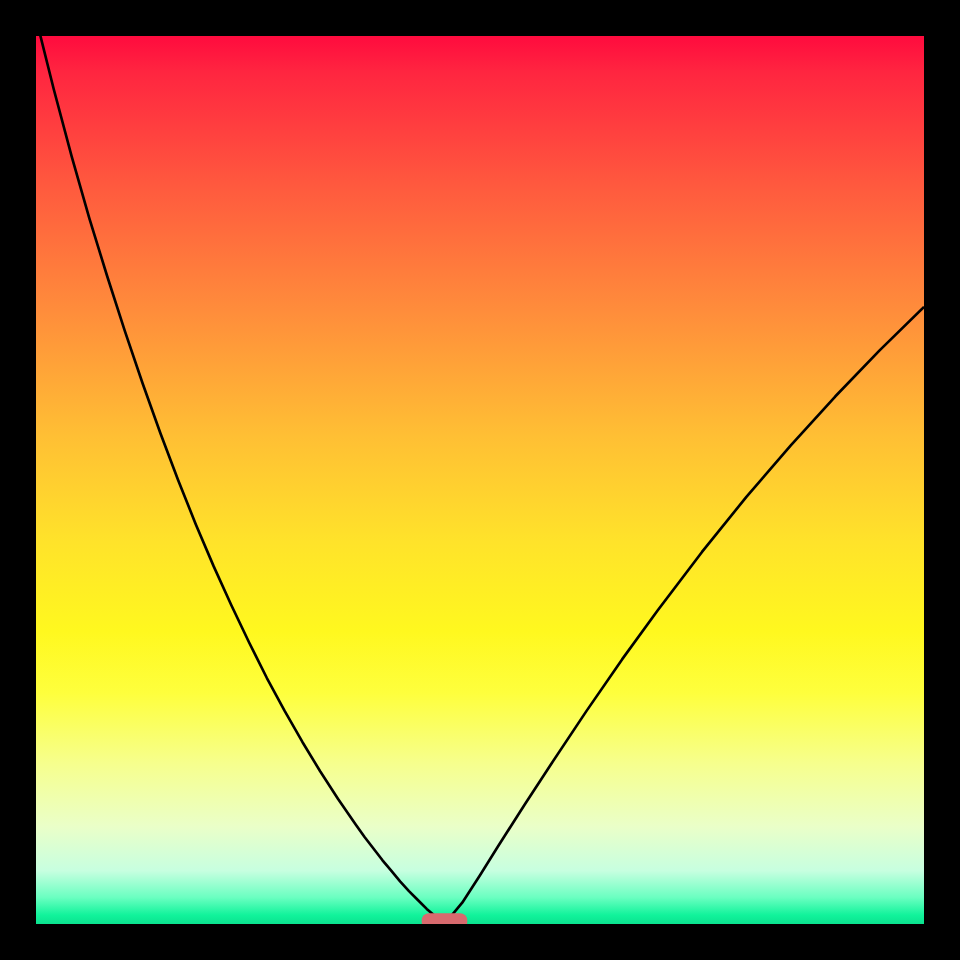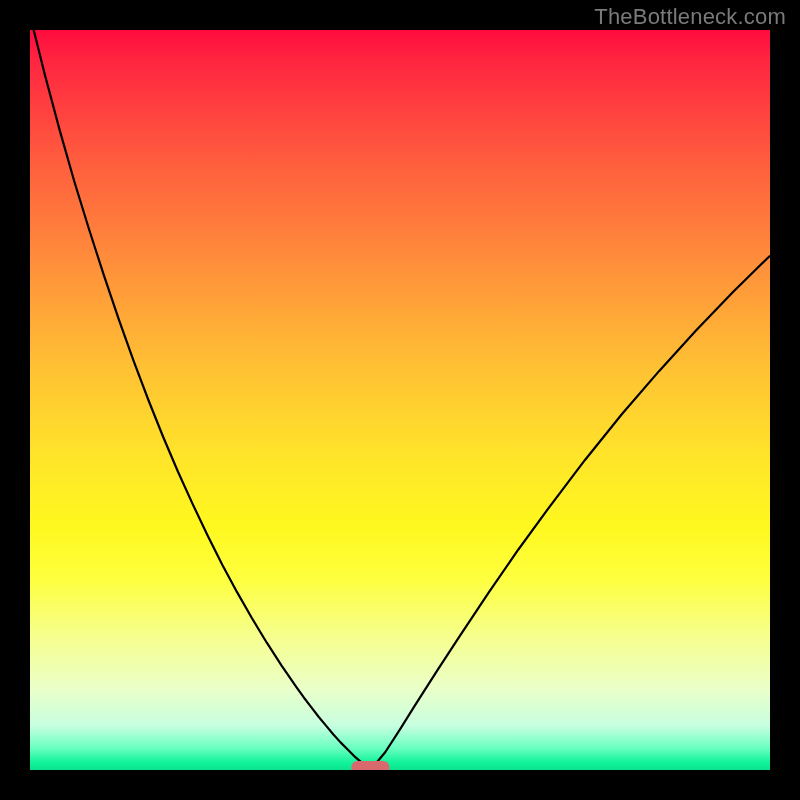--- a/index.html
+++ b/index.html
@@ -57,21 +57,20 @@
     left: 0;
     top: 0;
     width: 740px;
     height: 740px;
   }
 </style>
 </head>
 <body>
 
 <div class="frame">
-  <div class="watermark">TheBottleneck.com</div>
 
   <div class="plot">
     <svg class="curve" viewBox="0 0 740 740" preserveAspectRatio="none">
       <path id="curve-path" fill="none" stroke="#000" stroke-width="2.2" stroke-linejoin="round" d="M0.00 -14.80 L14.80 44.40 L29.60 99.90 L44.40 151.70 L59.20 199.80 L74.00 245.68 L88.80 289.34 L103.60 330.78 L118.40 370.00 L133.20 407.00 L148.00 441.78 L162.80 474.34 L177.60 505.42 L192.40 535.02 L207.20 562.40 L222.00 588.30 L236.80 612.72 L251.60 635.66 L266.40 657.12 L273.80 667.48 L281.20 677.10 L288.60 686.72 L296.00 695.60 L303.40 704.48 L310.80 712.62 L318.20 720.02 L325.60 727.42 L340.40 740.00 L355.20 722.24 L370.00 699.30 L384.80 675.62 L407.00 640.84 L429.20 606.80 L458.80 562.40 L488.40 519.48 L518.00 478.78 L555.00 429.94 L592.00 384.06 L629.00 341.14 L666.00 300.44 L703.00 261.96 L740.00 225.70"></path>
       <rect id="min-marker" rx="6" ry="6" height="13" x="321.40" y="731.00" width="38" fill="#d86a6e"></rect>
     </svg>
   </div>
 </div>
 
 </body></html>

